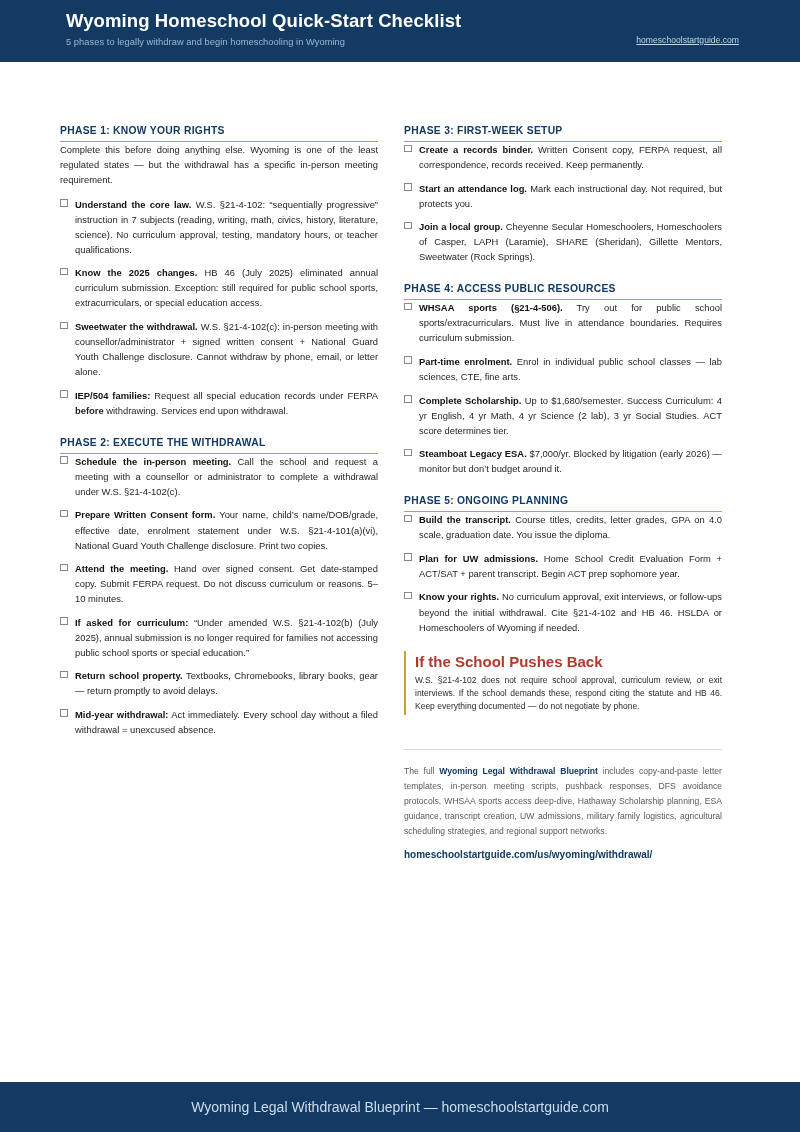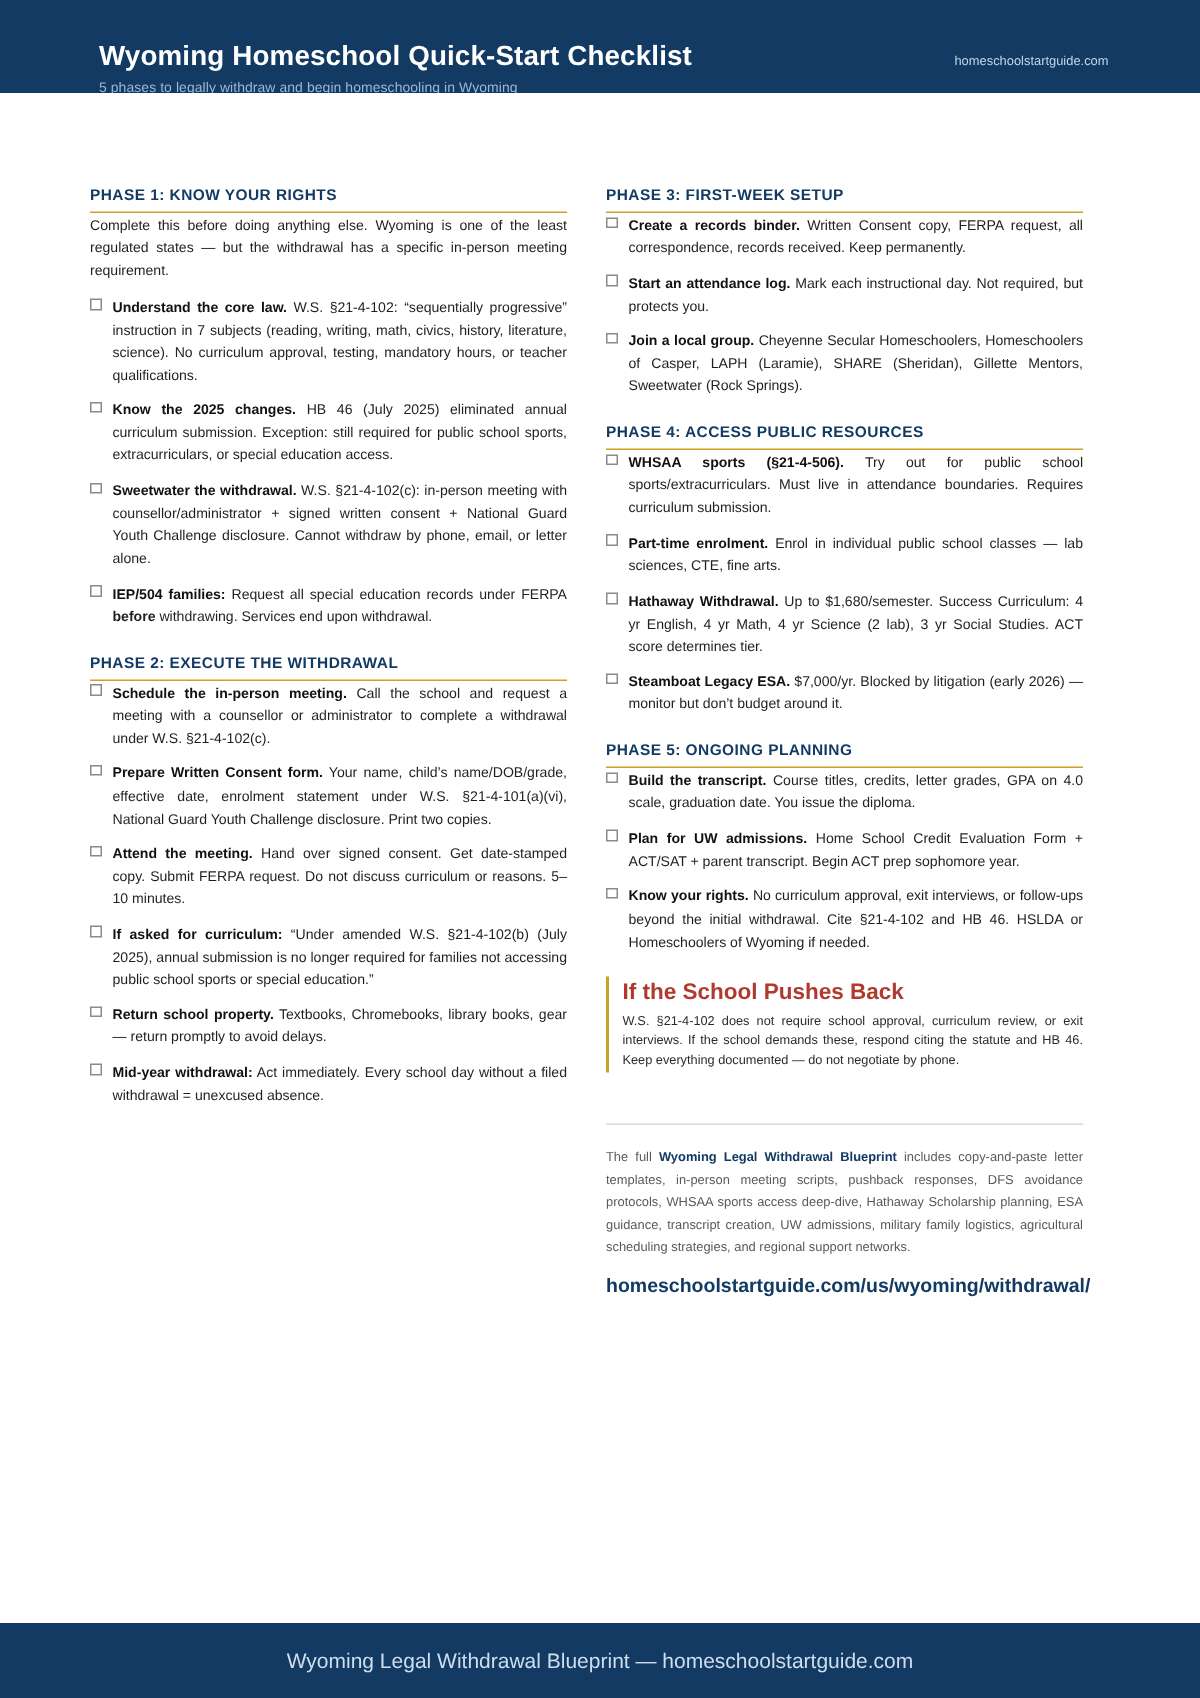--- a/index.html
+++ b/index.html
@@ -11,21 +11,21 @@
     font-family: "Liberation Sans", sans-serif;
     color: #1a1a1a;
     position: relative;
     overflow: hidden;
   }
 
   
   .header {
     background: #123a63;
     height: 62px;
-    padding: 26px 60px 0 66px;
+    padding: 10px 60px 0 66px;
     position: relative;
     color: #ffffff;
   }
   .header-title {
     font-size: 18.5px;
     font-weight: bold;
     letter-spacing: 0.1px;
     line-height: 1.2;
     margin: 0;
     color: #ffffff;
@@ -35,20 +35,21 @@
     color: #9bb8d4;
     margin-top: 5px;
     letter-spacing: 0.05px;
   }
   .header-site {
     position: absolute;
     right: 61px;
     top: 35px;
     font-size: 8.6px;
     color: #c3d5e6;
+    text-decoration: underline;
   }
 
   
   .page {
     position: absolute;
     top: 62px;
     left: 0;
     right: 0;
     bottom: 50px;
     background: #ffffff;
@@ -132,21 +133,21 @@
   }
   .promo-text {
     font-size: 8.6px;
     line-height: 1.72;
     color: #5a5a5a;
     text-align: justify;
   }
   .promo-text .b { color: #123a63; }
   .promo-link {
     margin-top: 11px;
-    font-size: 13px;
+    font-size: 10px;
     font-weight: bold;
     color: #123a63;
   }
 
   
   .footer {
     position: absolute;
     left: 0; right: 0; bottom: 0;
     height: 50px;
     background: #123a63;
@@ -198,21 +199,21 @@
       <ul class="checklist" id="p3">
           <li><span class="box"></span><span class="lead">Create a records binder.</span><span> Written Consent copy, FERPA request,  all  correspondence,  records  received.    Keep permanently.</span></li>
           <li><span class="box"></span><span class="lead">Start an attendance log.</span><span> Mark each instructional day. Not required, but protects you.</span></li>
           <li><span class="box"></span><span class="lead">Join a local group.</span><span> Cheyenne Secular Homeschoolers, Homeschoolers  of  Casper,  LAPH  (Laramie),  SHARE (Sheridan), Gillette Mentors, Sweetwater (Rock Springs).</span></li>
         </ul>
 
       <div class="phase-head sub">PHASE 4: ACCESS PUBLIC RESOURCES</div>
       <ul class="checklist" id="p4">
           <li><span class="box"></span><span class="lead">WHSAA sports (§21-4-506).</span><span>  Try out for public school sports/extracurriculars.  Must live in attendance boundaries. Requires curriculum submission.</span></li>
           <li><span class="box"></span><span class="lead">Part-time enrolment.</span><span>  Enrol in individual public school classes — lab sciences, CTE, fine arts.</span></li>
-          <li><span class="box"></span><span class="lead">Hathaway Withdrawal.</span><span>  Up to $1,680/semester. Success Curriculum: 4 yr English, 4 yr Math, 4 yr Science (2 lab), 3 yr Social Studies. ACT score determines tier.</span></li>
+          <li><span class="box"></span><span class="lead">Complete Scholarship.</span><span>  Up to $1,680/semester. Success Curriculum: 4 yr English, 4 yr Math, 4 yr Science (2 lab), 3 yr Social Studies. ACT score determines tier.</span></li>
           <li><span class="box"></span><span class="lead">Steamboat Legacy ESA.</span><span>  $7,000/yr. Blocked by litigation (early 2026) — monitor but don’t budget around it.</span></li>
         </ul>
 
       <div class="phase-head sub">PHASE 5: ONGOING PLANNING</div>
       <ul class="checklist" id="p5">
           <li><span class="box"></span><span class="lead">Build the transcript.</span><span>  Course titles, credits, letter grades, GPA on 4.0 scale, graduation date. You issue the diploma.</span></li>
           <li><span class="box"></span><span class="lead">Plan for UW admissions.</span><span>  Home School Credit Evaluation Form  +  ACT/SAT  +  parent  transcript.    Begin  ACT  prep sophomore year.</span></li>
           <li><span class="box"></span><span class="lead">Know  your  rights.</span><span>  No  curriculum  approval,  exit interviews, or follow-ups beyond the initial withdrawal. Cite §21-4-102 and HB 46. HSLDA or Homeschoolers of Wyoming if needed.</span></li>
         </ul>
 

